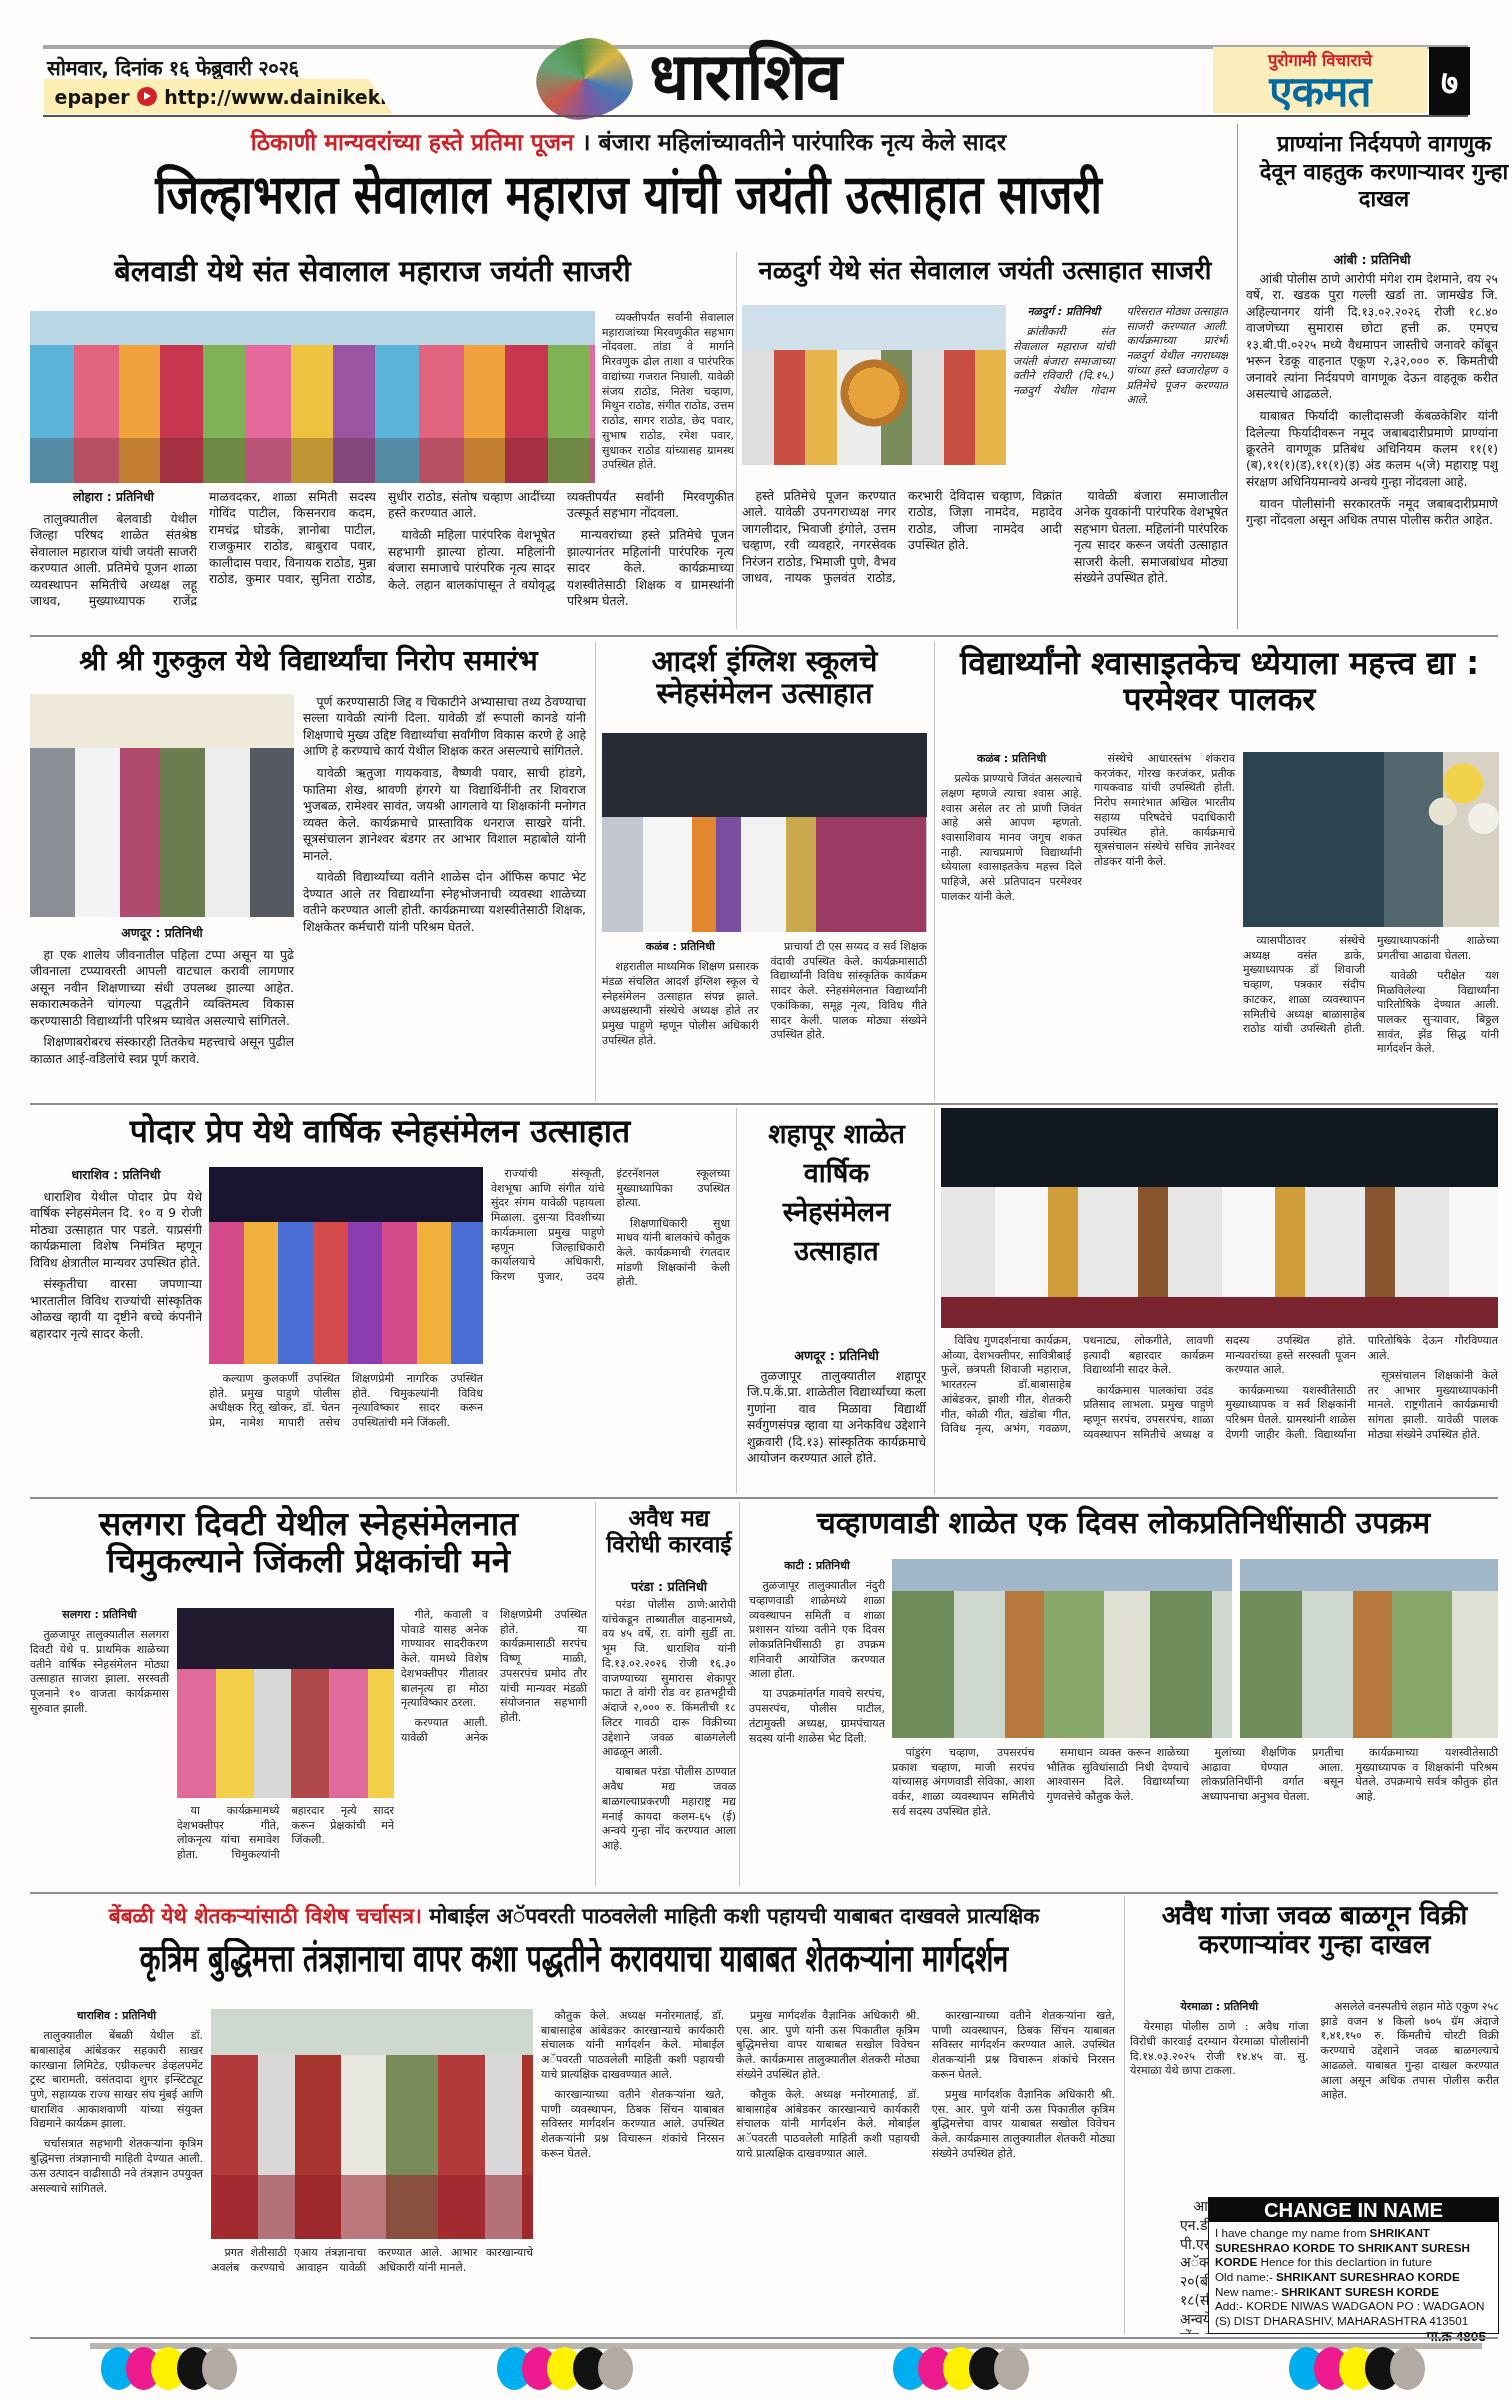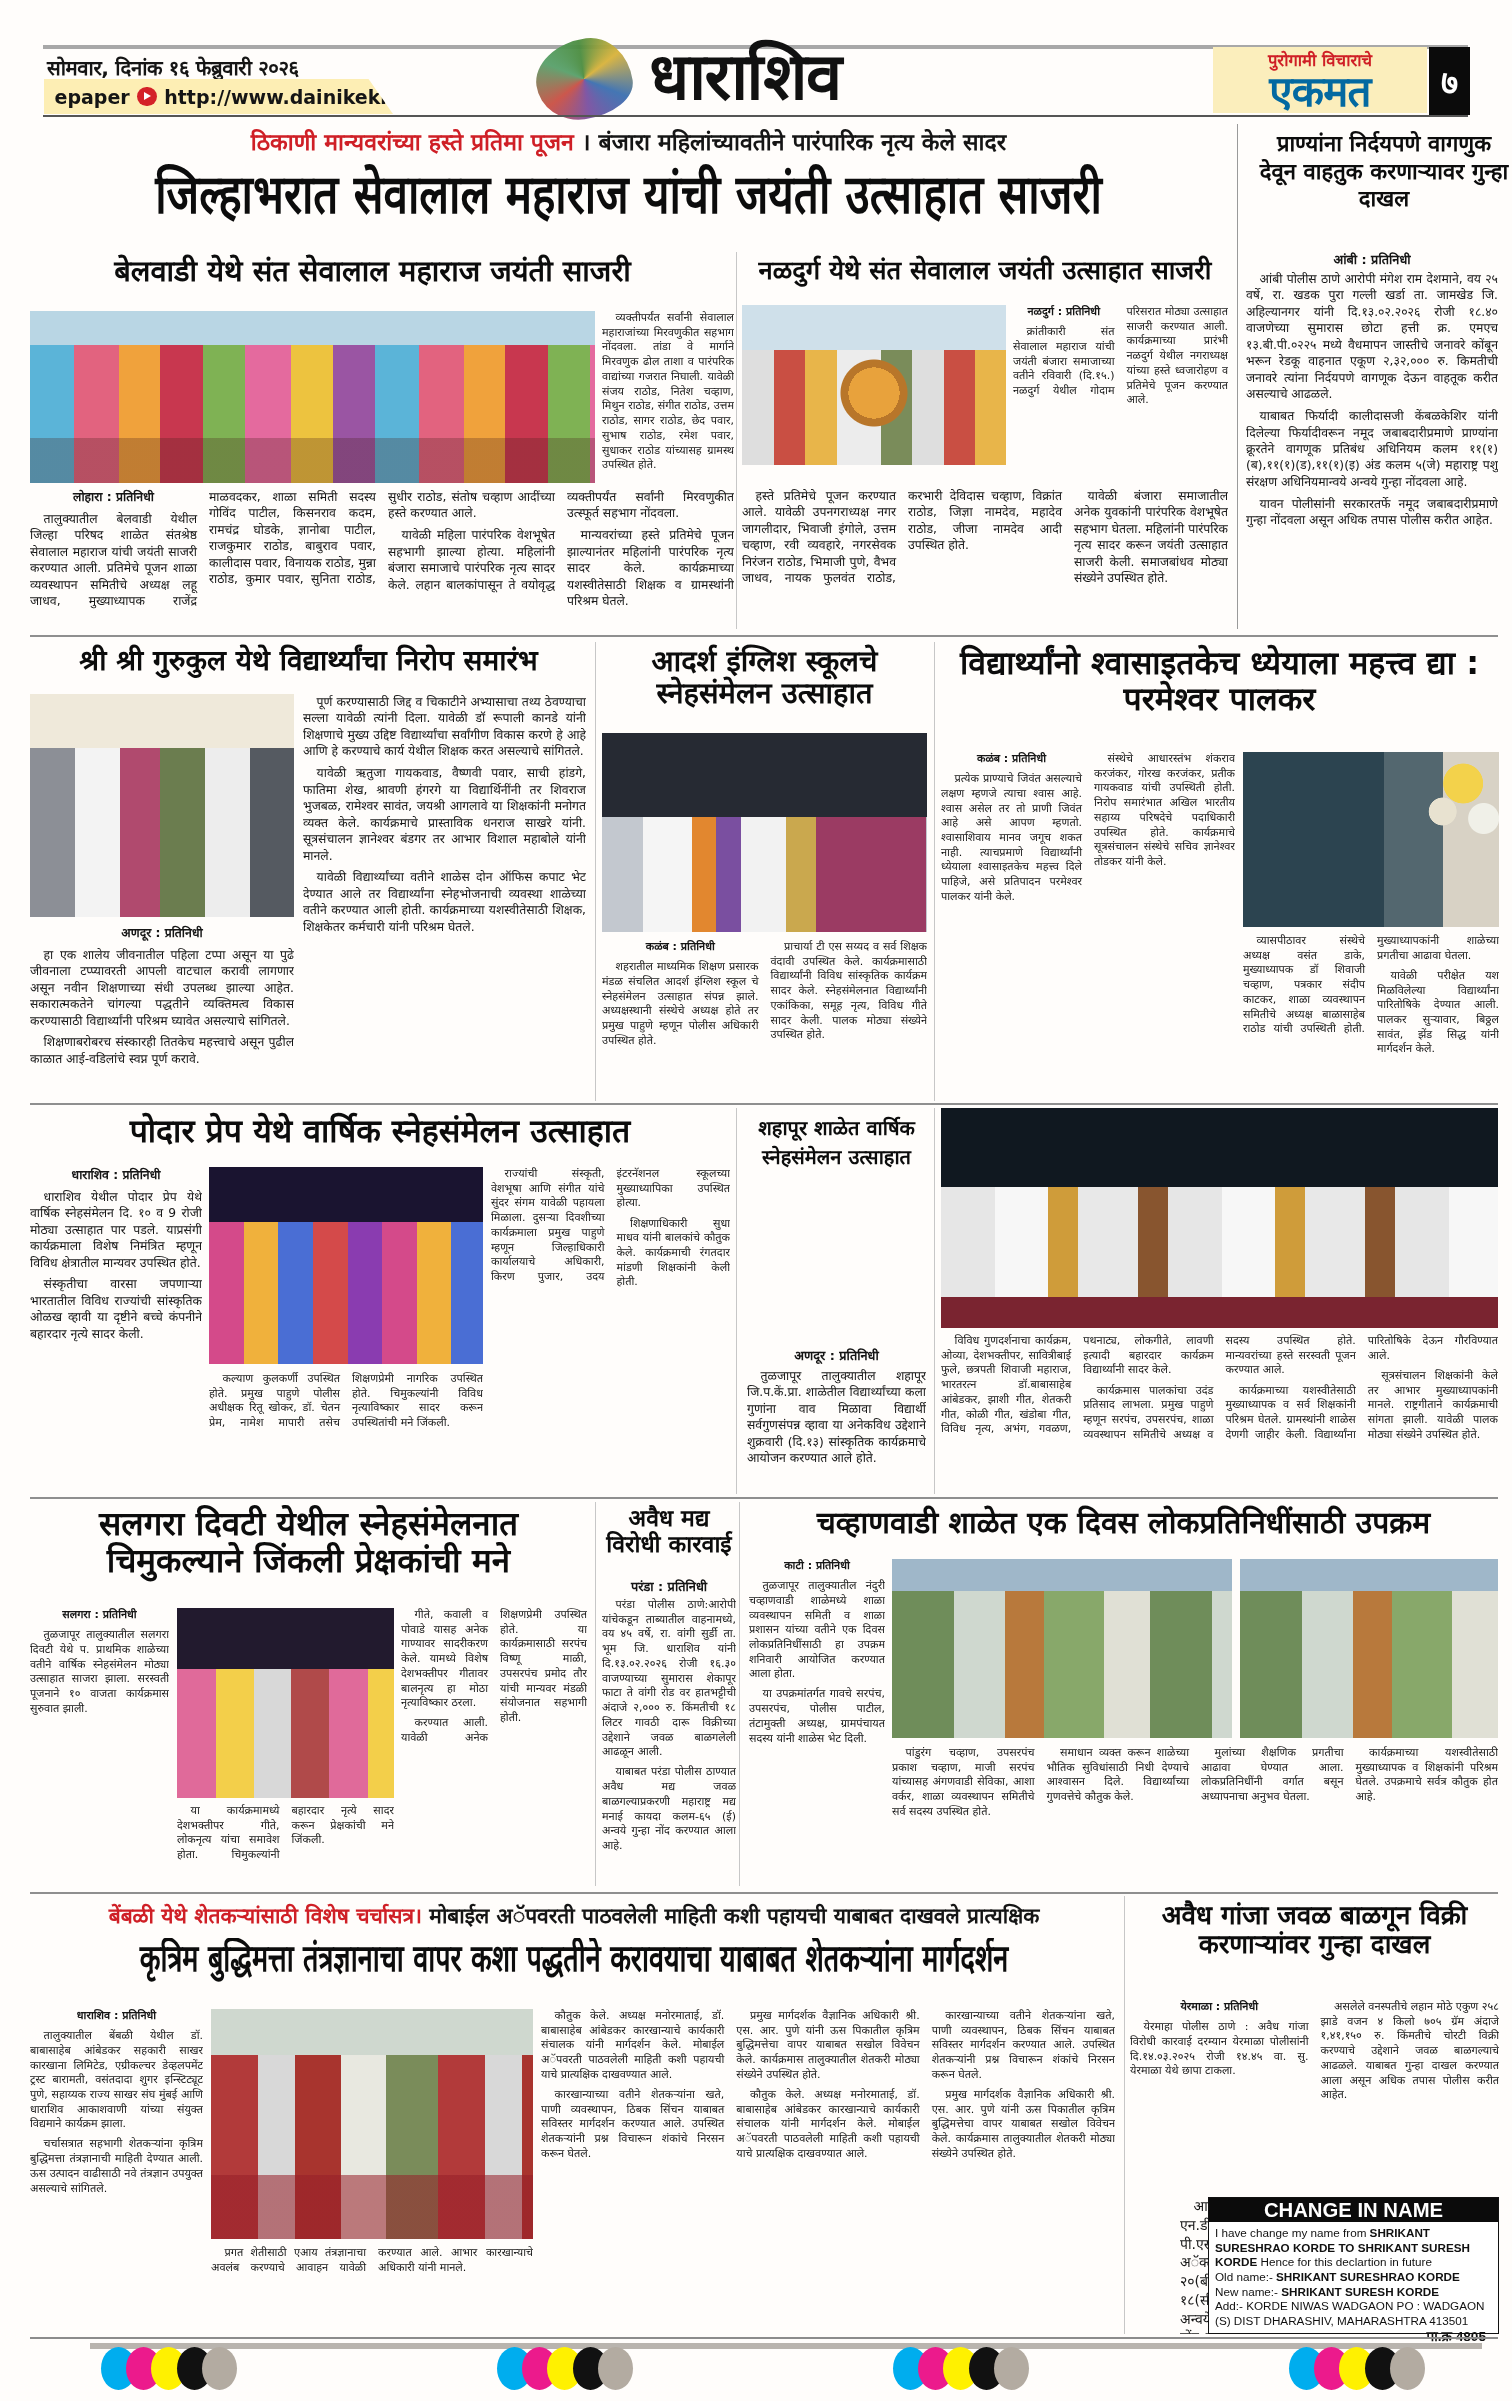--- a/index.html
+++ b/index.html
@@ -115,21 +115,21 @@
   </div>
   <div class="abs hl" style="left:30px;top:255px;width:685px;font-size:29px;">बेलवाडी येथे संत सेवालाल महाराज जयंती साजरी</div>
   <div class="abs hl" style="left:742px;top:256px;width:486px;font-size:25.6px;">नळदुर्ग येथे संत सेवालाल जयंती उत्साहात साजरी</div>
   <div class="abs vr" style="left:736px;top:252px;height:377px;"></div>
 
   <div class="abs photo ph-crowd" style="left:30px;top:311px;width:565px;height:172px;"></div>
   <div class="abs cols small" style="left:602px;top:311px;width:132px;height:169px;">
       <p>व्यक्तीपर्यंत सर्वांनी सेवालाल महाराजांच्या मिरवणुकीत सहभाग नोंदवला. तांडा वे मार्गाने मिरवणुक ढोल ताशा व पारंपरिक वाद्यांच्या गजरात निघाली. यावेळी संजय राठोड, नितेश चव्हाण, मिथुन राठोड, संगीत राठोड, उत्तम राठोड, सागर राठोड, छेद पवार, सुभाष राठोड, रमेश पवार, सुधाकर राठोड यांच्यासह ग्रामस्थ उपस्थित होते.</p>
     </div>
   <div class="abs photo ph-portrait" style="left:742px;top:305px;width:264px;height:160px;"></div>
-  <div class="abs cols c2 small byline-first" style="left:1013px;top:305px;width:215px;height:172px;">
+  <div class="abs cols c2 small byline-first" style="left:1013px;top:305px;width:215px;height:172px;font-style:italic;">
       <p>नळदुर्ग : प्रतिनिधी</p>
       <p>क्रांतीकारी संत सेवालाल महाराज यांची जयंती बंजारा समाजाच्या वतीने रविवारी (दि.१५.) नळदुर्ग येथील गोदाम परिसरात मोठ्या उत्साहात साजरी करण्यात आली. कार्यक्रमाच्या प्रारंभी नळदुर्ग येथील नगराध्यक्ष यांच्या हस्ते ध्वजारोहण व प्रतिमेचे पूजन करण्यात आले.</p>
     </div>
 
   <div class="abs cols c4 byline-first" style="left:30px;top:489px;width:704px;height:140px;">
       <p>लोहारा : प्रतिनिधी</p>
       <p>तालुक्यातील बेलवाडी येथील जिल्हा परिषद शाळेत संतश्रेष्ठ सेवालाल महाराज यांची जयंती साजरी करण्यात आली. प्रतिमेचे पूजन शाळा व्यवस्थापन समितीचे अध्यक्ष लहू जाधव, मुख्याध्यापक राजेंद्र माळवदकर, शाळा समिती सदस्य गोविंद पाटील, किसनराव कदम, रामचंद्र घोडके, ज्ञानोबा पाटील, राजकुमार राठोड, बाबुराव पवार, कालीदास पवार, विनायक राठोड, मुन्ना राठोड, कुमार पवार, सुनिता राठोड, सुधीर राठोड, संतोष चव्हाण आदींच्या हस्ते करण्यात आले.</p>
       <p>यावेळी महिला पारंपरिक वेशभूषेत सहभागी झाल्या होत्या. महिलांनी बंजारा समाजाचे पारंपरिक नृत्य सादर केले. लहान बालकांपासून ते वयोवृद्ध व्यक्तीपर्यंत सर्वांनी मिरवणुकीत उत्स्फूर्त सहभाग नोंदवला.</p>
       <p>मान्यवरांच्या हस्ते प्रतिमेचे पूजन झाल्यानंतर महिलांनी पारंपरिक नृत्य सादर केले. कार्यक्रमाच्या यशस्वीतेसाठी शिक्षक व ग्रामस्थांनी परिश्रम घेतले.</p>
     </div>
@@ -195,21 +195,21 @@
   <div class="abs photo ph-dance" style="left:209px;top:1167px;width:274px;height:197px;"></div>
   <div class="abs cols c2 small" style="left:491px;top:1167px;width:239px;height:328px;">
       <p>राज्यांची संस्कृती, वेशभूषा आणि संगीत यांचे सुंदर संगम यावेळी पहायला मिळाला. दुसऱ्या दिवशीच्या कार्यक्रमाला प्रमुख पाहुणे म्हणून जिल्हाधिकारी कार्यालयाचे अधिकारी, किरण पुजार, उदय इंटरनॅशनल स्कूलच्या मुख्याध्यापिका उपस्थित होत्या.</p>
       <p>शिक्षणाधिकारी सुधा माधव यांनी बालकांचे कौतुक केले. कार्यक्रमाची रंगतदार मांडणी शिक्षकांनी केली होती.</p>
     </div>
   <div class="abs cols c2 small" style="left:209px;top:1372px;width:274px;height:123px;">
       <p>कल्याण कुलकर्णी उपस्थित होते. प्रमुख पाहुणे पोलीस अधीक्षक रितू खोकर, डॉ. चेतन प्रेम, नामेश मापारी तसेच शिक्षणप्रेमी नागरिक उपस्थित होते. चिमुकल्यांनी विविध नृत्याविष्कार सादर करून उपस्थितांची मने जिंकली.</p>
     </div>
 
   <div class="abs vr" style="left:736px;top:1108px;height:386px;"></div>
-  <div class="abs hl" style="left:747px;top:1114px;width:179px;font-size:20px;line-height:1.45;">शहापूर शाळेत वार्षिक स्नेहसंमेलन उत्साहात</div>
+  <div class="abs hl" style="left:747px;top:1114px;width:179px;font-size:27px;line-height:1.45;">शहापूर शाळेत वार्षिक स्नेहसंमेलन उत्साहात</div>
   <div class="abs byline" style="left:747px;top:1346px;width:179px;">अणदूर : प्रतिनिधी</div>
   <div class="abs cols" style="left:747px;top:1368px;width:179px;height:127px;">
       <p>तुळजापूर तालुक्यातील शहापूर जि.प.कें.प्रा. शाळेतील विद्यार्थ्यांच्या कला गुणांना वाव मिळावा विद्यार्थी सर्वगुणसंपन्न व्हावा या अनेकविध उद्देशाने शुक्रवारी (दि.१३) सांस्कृतिक कार्यक्रमाचे आयोजन करण्यात आले होते.</p>
     </div>
 
   <div class="abs vr" style="left:934px;top:1108px;height:386px;"></div>
   <div class="abs photo ph-stage" style="left:941px;top:1108px;width:557px;height:220px;"></div>
   <div class="abs cols c4 small" style="left:941px;top:1334px;width:557px;height:160px;">
       <p>विविध गुणदर्शनाचा कार्यक्रम, ओव्या, देशभक्तीपर, सावित्रीबाई फुले, छत्रपती शिवाजी महाराज, भारतरत्न डॉ.बाबासाहेब आंबेडकर, झाशी गीत, शेतकरी गीत, कोळी गीत, खंडोबा गीत, विविध नृत्य, अभंग, गवळण, पथनाट्य, लोकगीते, लावणी इत्यादी बहारदार कार्यक्रम विद्यार्थ्यांनी सादर केले.</p>
       <p>कार्यक्रमास पालकांचा उदंड प्रतिसाद लाभला. प्रमुख पाहुणे म्हणून सरपंच, उपसरपंच, शाळा व्यवस्थापन समितीचे अध्यक्ष व सदस्य उपस्थित होते. मान्यवरांच्या हस्ते सरस्वती पूजन करण्यात आले.</p>

